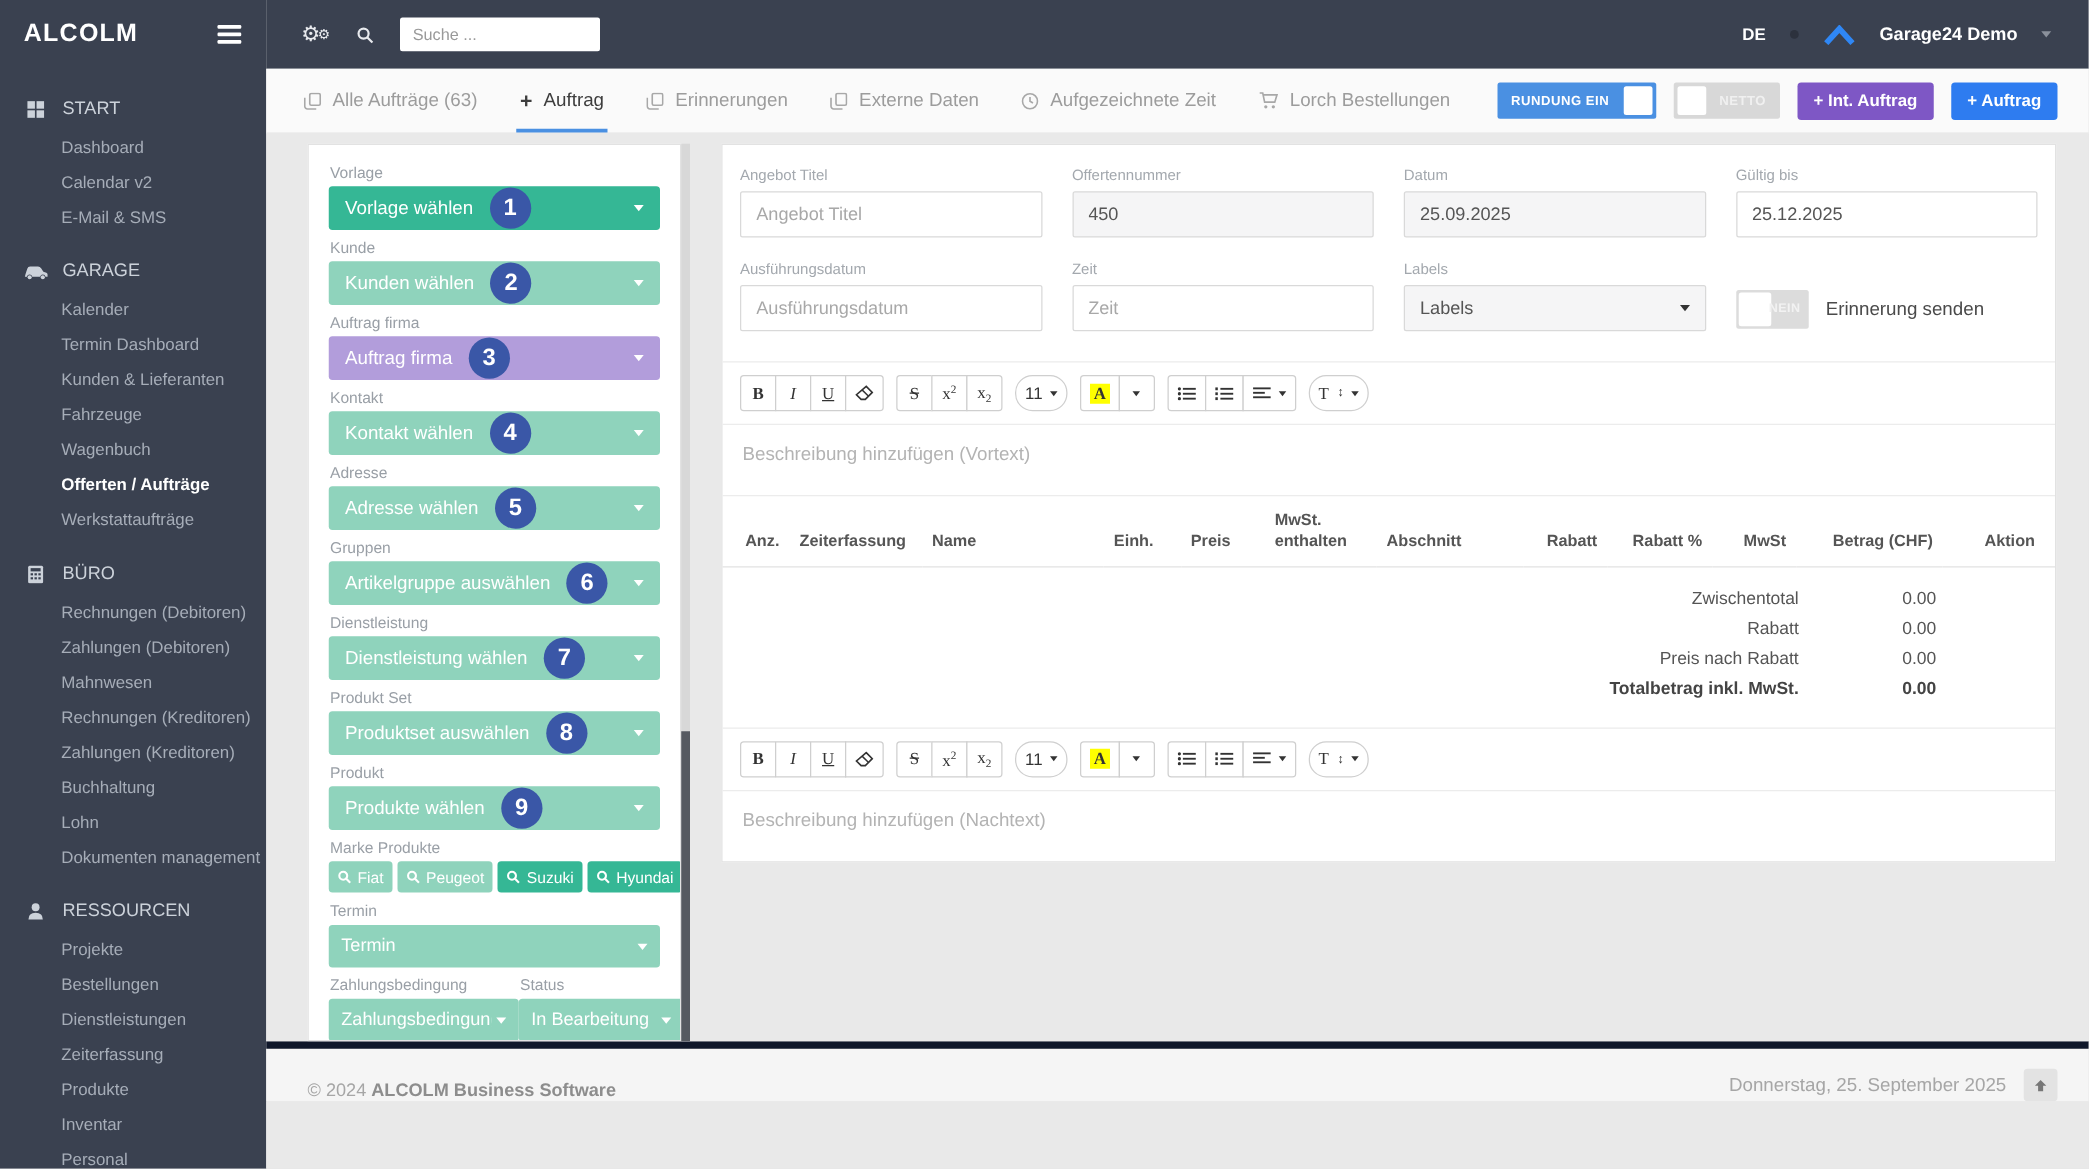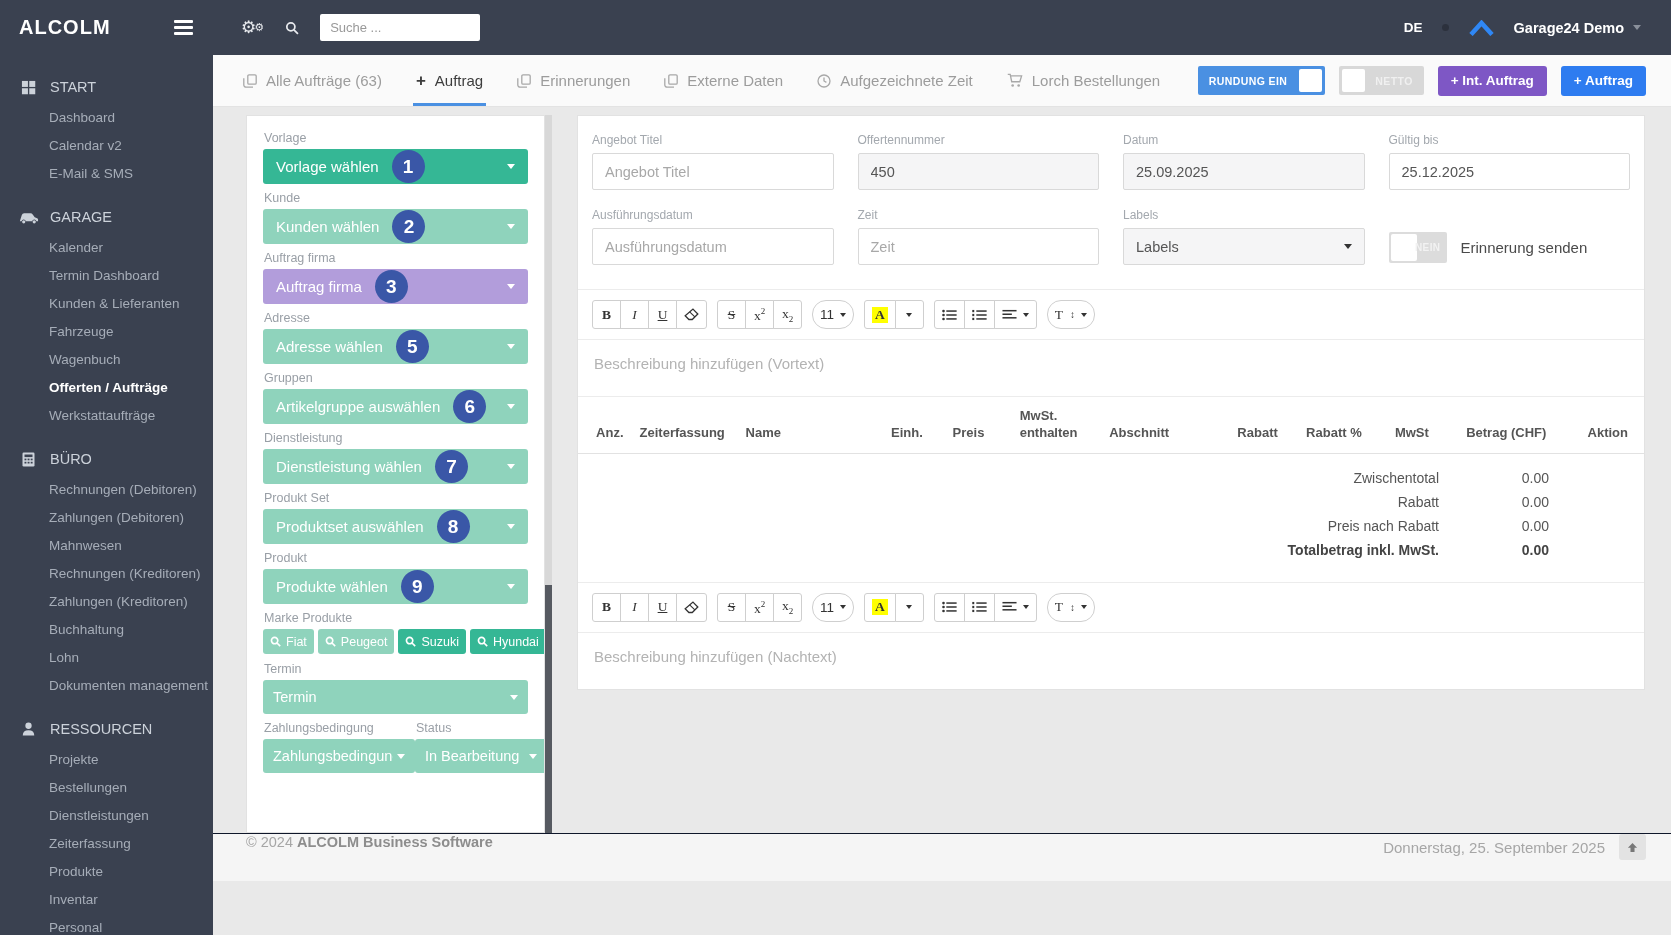--- a/index.html
+++ b/index.html
@@ -32,21 +32,21 @@
   .nav-item.active{color:#ffffff;font-weight:600;}
   
   .rightcol{flex:1;display:flex;flex-direction:column;min-width:0;}
   .topbar{height:55px;flex:none;background:var(--sidebar-bg);display:flex;align-items:center;padding:0 30px 0 28px;color:#fff;}
   .topbar-ic{color:#e8eaee;margin-right:21px;cursor:pointer;display:flex;align-items:center;}
   .search-input{width:160px;height:27px;border:none;border-radius:2px;padding:0 10px;font-size:13px;color:#444;outline:none;font-family:inherit;}
   .search-input::placeholder{color:#999;}
   .topbar-right{margin-left:auto;display:flex;align-items:center;gap:19px;}
   .lang{font-size:13.5px;font-weight:600;cursor:pointer;}
   .notif-dot{width:7px;height:7px;border-radius:50%;background:#2c313d;}
-  .account{display:flex;align-items:center;gap:9px;cursor:pointer;font-size:14.5px;font-weight:600;}
+  .account{display:flex;align-items:center;gap:19px;cursor:pointer;font-size:14.5px;font-weight:600;}
   .caret{width:0;height:0;border-left:4px solid transparent;border-right:4px solid transparent;border-top:5px solid currentColor;display:inline-block;}
   .account .caret{color:#8a909b;}
   
   .tabstrip{height:52px;flex:none;background:#fafafa;border-bottom:1px solid #e3e3e3;display:flex;align-items:stretch;padding:0 25px 0 30px;}
   .tab{display:flex;align-items:center;gap:9px;color:#9c9c9c;font-size:15px;margin-right:34px;position:relative;cursor:pointer;white-space:nowrap;}
   .tab .tab-ic{display:flex;align-items:center;color:#a8a8a8;}
   .tab.active{color:#3d3d3d;font-weight:500;}
   .tab.active::after{content:"";position:absolute;left:-3px;right:-3px;bottom:0;height:3px;background:var(--tab-accent);}
   .tab .plus-glyph{font-size:17px;font-weight:700;line-height:1;}
   .strip-actions{margin-left:auto;display:flex;align-items:center;gap:14px;}
@@ -111,21 +111,21 @@
   table{width:100%;border-collapse:collapse;}
   th{font-size:13px;color:#555;font-weight:700;text-align:left;padding:11px 8px;vertical-align:bottom;border-bottom:1px solid #e2e2e2;line-height:1.3;}
   th.num{text-align:right;}
   th:first-child{padding-left:16px;}
   th:last-child{padding-right:16px;text-align:right;}
   .totals{padding:12px 0 20px;}
   .total-row{display:flex;justify-content:flex-end;align-items:baseline;font-size:14px;color:#555;line-height:24px;}
   .total-row .total-value{width:110px;text-align:right;margin-right:95px;}
   .total-row.bold{font-weight:700;color:#444;}
   
-  .footer{height:48px;flex:none;background:#f5f5f5;border-top:1px solid #0f172a;display:flex;align-items:flex-start;padding:0 25px 0 33px;font-size:14.5px;}
+  .footer{height:48px;flex:none;background:#f5f5f5;border-top:6px solid #0f172a;display:flex;align-items:flex-end;padding:0 25px 0 33px;font-size:14.5px;}
   .copy{color:#a6a6a6;}
   .copy .copy-name{color:#8d8d8d;font-weight:700;}
   .footer-right{margin-left:auto;display:flex;align-items:center;gap:14px;color:#a6a6a6;font-size:15px;}
   .to-top{width:27px;height:26px;background:#e3e3e3;border:none;border-radius:3px;display:flex;align-items:center;justify-content:center;color:#777;cursor:pointer;}
   .filler{flex:1;background:#e9e9e9;}
 </style>
 </head>
 <body>
 
 <div class="sidebar">
@@ -337,20 +337,29 @@
               <span class="badge">2</span>
               <span class="spacer"></span>
               <span class="caret"></span>
             </div>
           </div>
           <div class="sel-field">
             <div class="sel-label">Auftrag firma</div>
             <div class="sel-btn v-purple">
               <span>Auftrag firma</span>
               <span class="badge">3</span>
+              <span class="spacer"></span>
+              <span class="caret"></span>
+            </div>
+          </div>
+          <div class="sel-field">
+            <div class="sel-label">Kontakt</div>
+            <div class="sel-btn v-light">
+              <span>Kontakt wählen</span>
+              <span class="badge">4</span>
               <span class="spacer"></span>
               <span class="caret"></span>
             </div>
           </div>
           <div class="sel-field">
             <div class="sel-label">Adresse</div>
             <div class="sel-btn v-light">
               <span>Adresse wählen</span>
               <span class="badge">5</span>
               <span class="spacer"></span>

